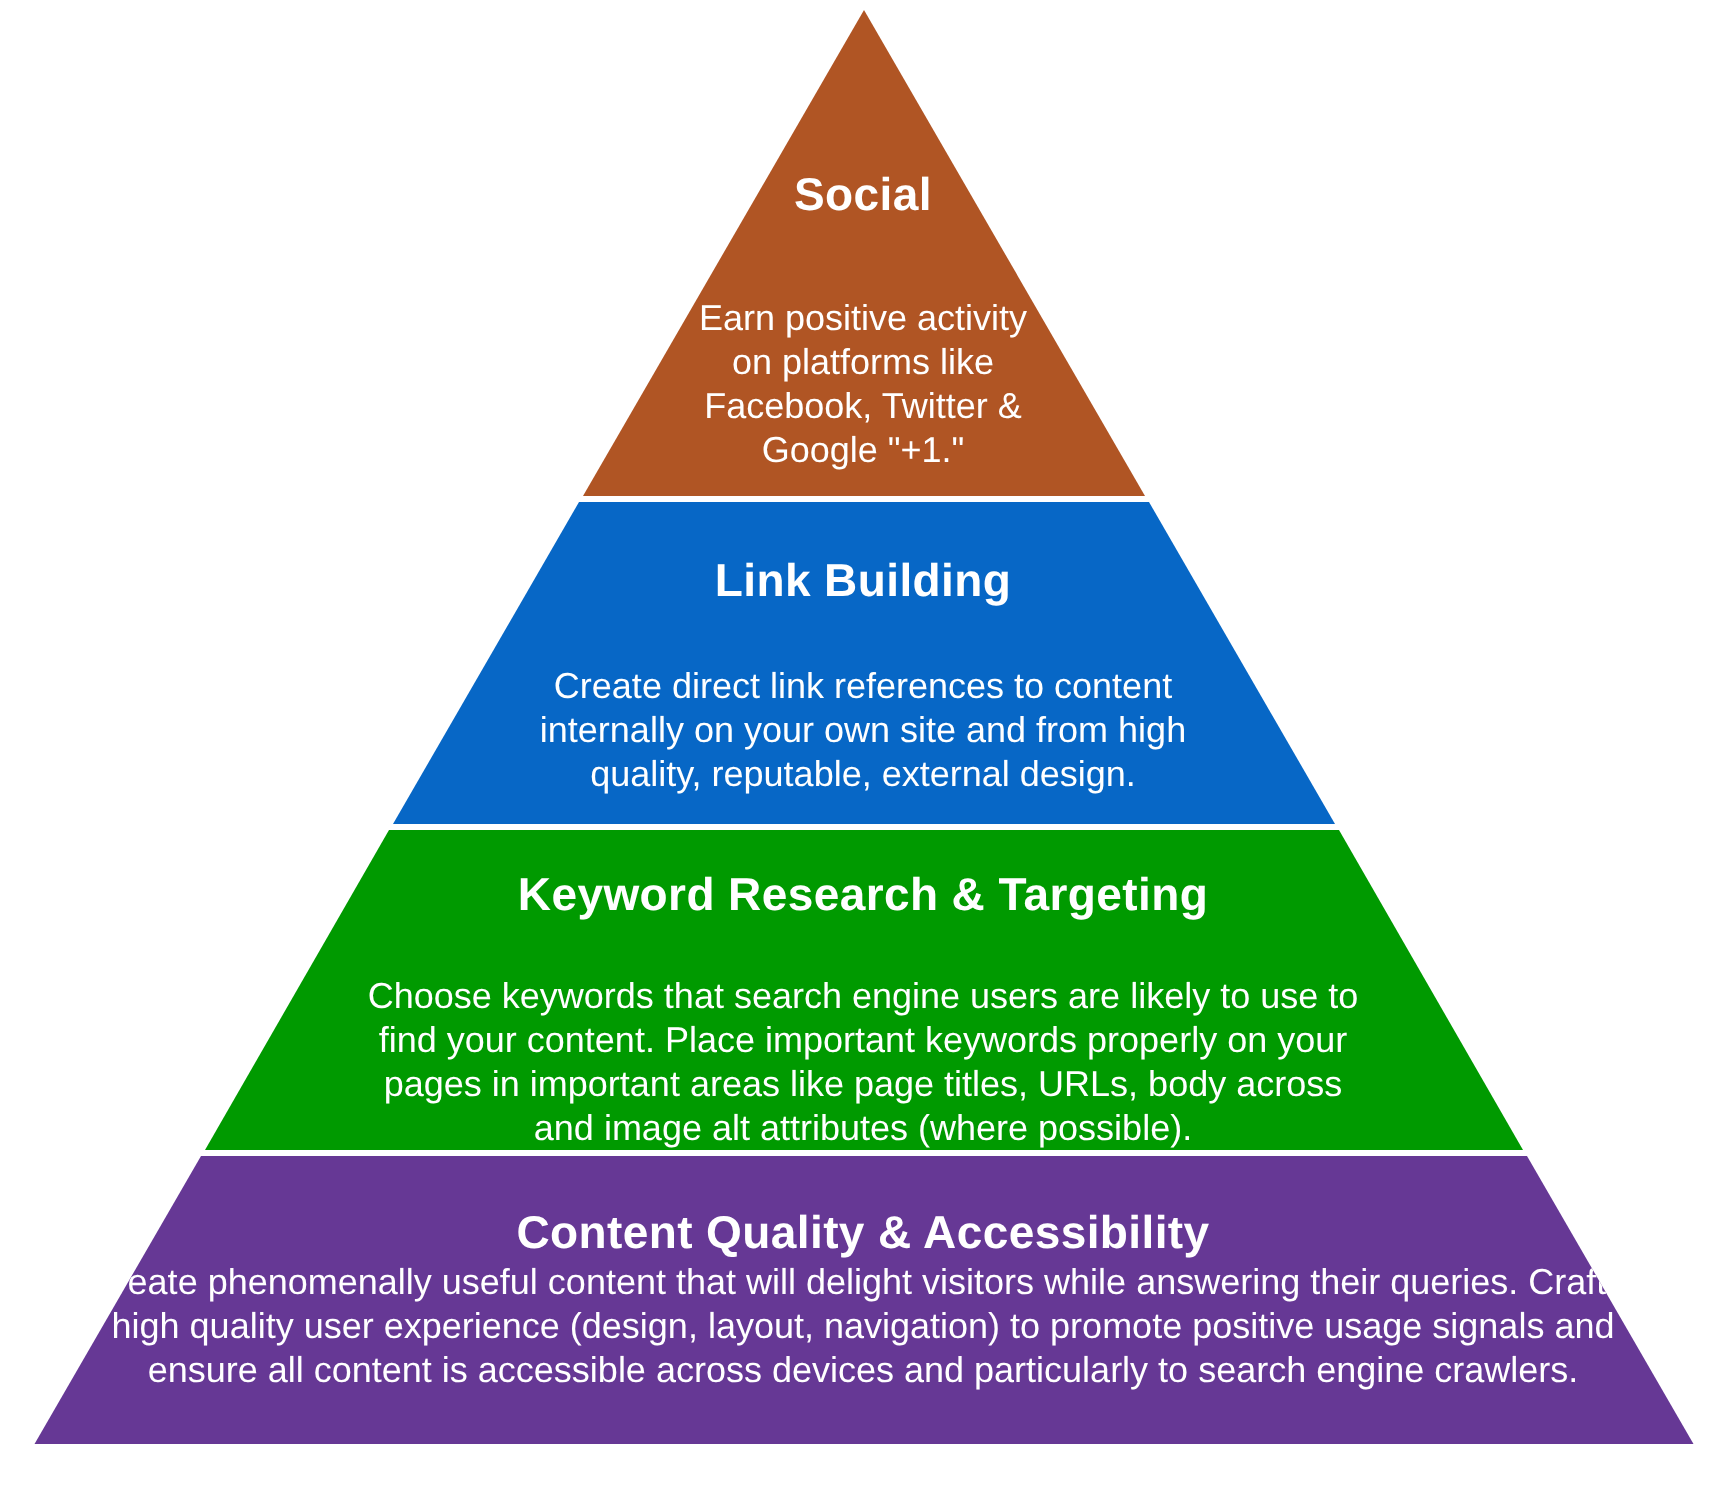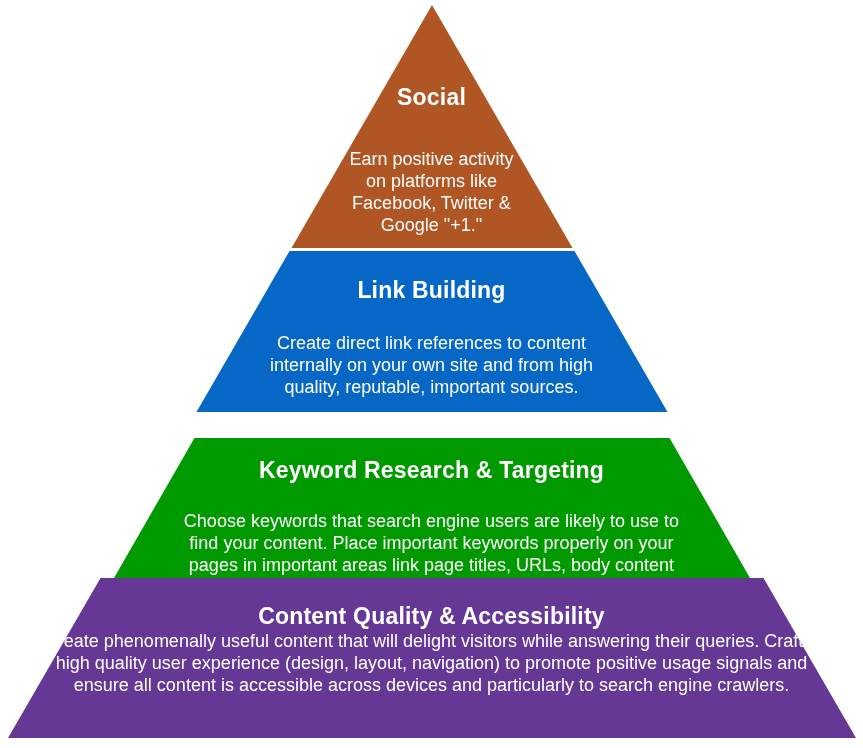--- a/index.html
+++ b/index.html
@@ -50,31 +50,31 @@
   .layer-link {
     top: 251px;
     height: 161px;
     clip-path: polygon(289.5px 0px, 574.5px 0px, 667.5px 161px, 196.5px 161px);
   }
   .layer-link .layer-title { margin-top: 25px; }
   .layer-link .layer-desc  { margin-top: 28px; }
 
   
   .layer-keyword {
-    top: 438px;
+    top: 415px;
     height: 160px;
     clip-path: polygon(194.5px 0px, 669.5px 0px, 761.5px 160px, 102.5px 160px);
   }
   .layer-keyword .layer-title { margin-top: 18px; }
   .layer-keyword .layer-desc  { margin-top: 26px; }
 
   
   .layer-content {
     top: 578px;
-    height: 160px;
+    height: 144px;
     clip-path: polygon(100.5px 0px, 763.5px 0px, 856px 160px, 8px 160px);
   }
   .layer-content .layer-title { margin-top: 24px; }
   .layer-content .layer-desc  { }
 </style>
 </head>
 <body>
 
 <div class="stage" style="background-color: rgb(255, 255, 255);">
 
@@ -83,28 +83,28 @@
     <div class="layer-desc">Earn positive activity
 on platforms like
 Facebook, Twitter &amp;
 Google "+1."</div>
   </div>
 
   <div class="layer layer-link" style="background-color: rgb(7, 103, 198); color: rgb(255, 255, 255);">
     <div class="layer-title">Link Building</div>
     <div class="layer-desc">Create direct link references to content
 internally on your own site and from high
-quality, reputable, important sources.</div>
+quality, reputable, external design.</div>
   </div>
 
   <div class="layer layer-keyword" style="background-color: rgb(0, 154, 0); color: rgb(255, 255, 255);">
     <div class="layer-title">Keyword Research &amp; Targeting</div>
     <div class="layer-desc">Choose keywords that search engine users are likely to use to
 find your content. Place important keywords properly on your
-pages in important areas link page titles, URLs, body content
+pages in important areas like page titles, URLs, body across
 and image alt attributes (where possible).</div>
   </div>
 
   <div class="layer layer-content" style="background-color: rgb(102, 56, 149); color: rgb(255, 255, 255);">
     <div class="layer-title">Content Quality &amp; Accessibility</div>
     <div class="layer-desc">Create phenomenally useful content that will delight visitors while answering their queries. Craft a
 high quality user experience (design, layout, navigation) to promote positive usage signals and
 ensure all content is accessible across devices and particularly to search engine crawlers.</div>
   </div>
 

